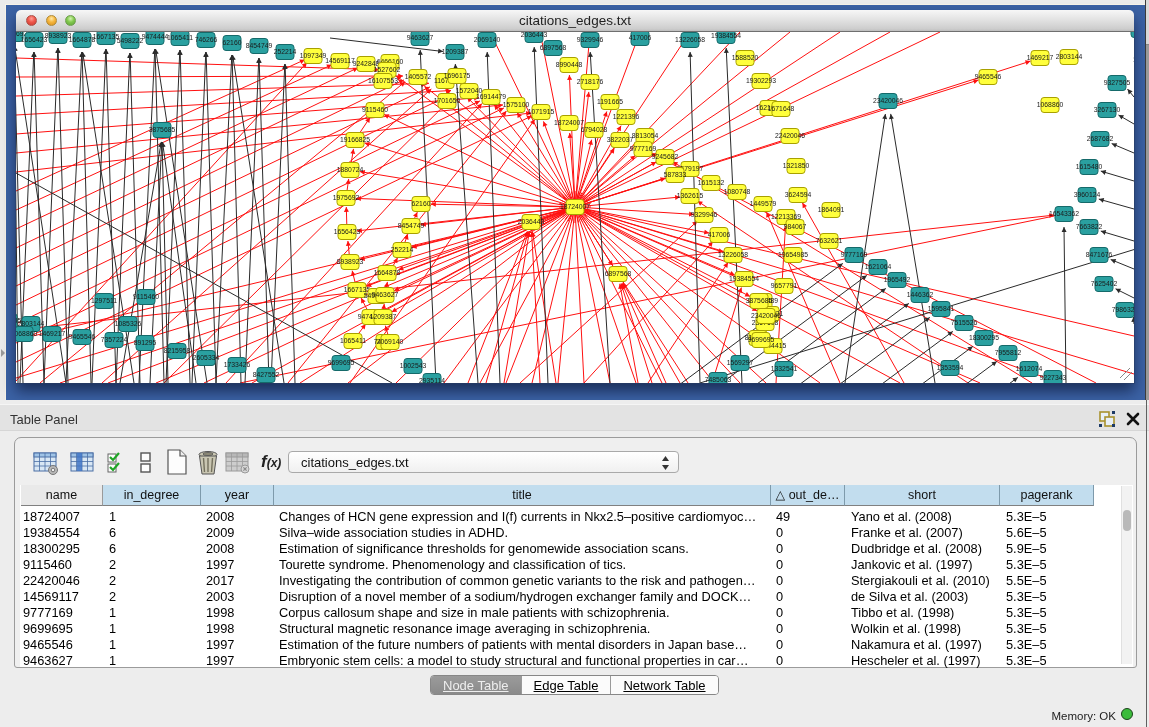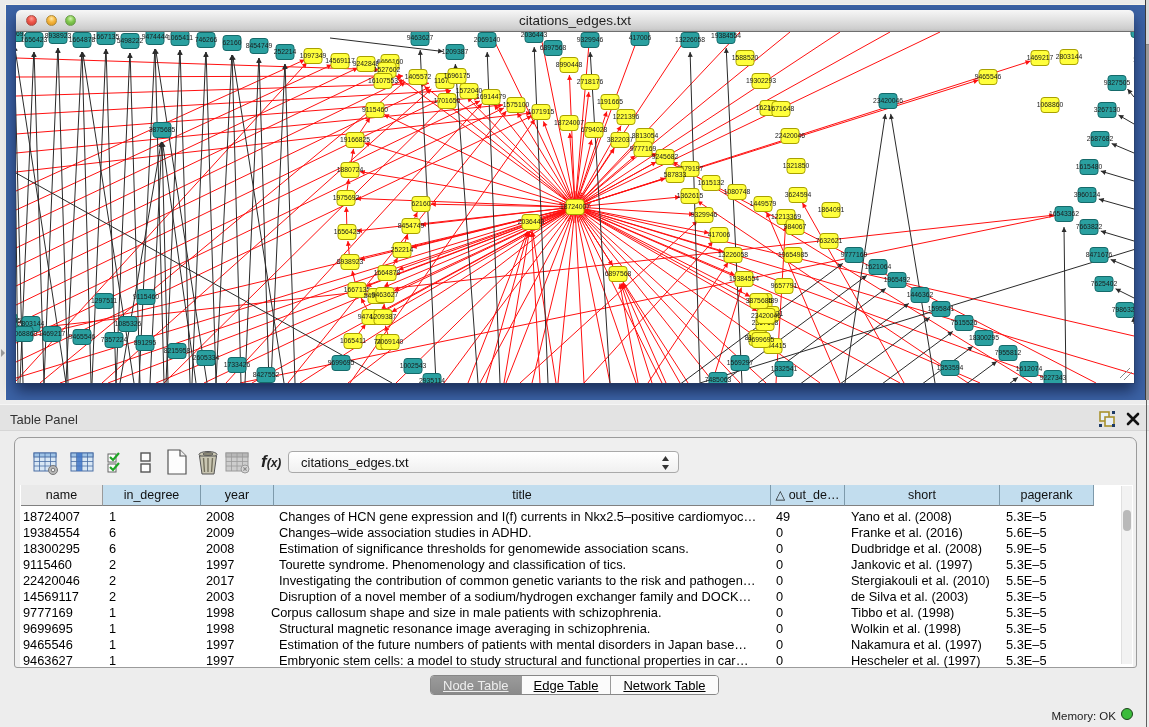--- a/index.html
+++ b/index.html
@@ -827,23 +827,23 @@
           <span style="left:186px">2008</span>
           <span style="left:259px">Changes of HCN gene expression and I(f) currents in Nkx2.5–positive cardiomyoc…</span>
           <span style="left:756px">49</span>
           <span style="left:831px">Yano et al. (2008)</span>
           <span style="left:986px">5.3E–5</span>
         </div>
         <div class="trow" style="top:40px">
           <span style="left:3px">19384554</span>
           <span style="left:89px">6</span>
           <span style="left:186px">2009</span>
-          <span style="left:259px">Changes–wide association studies in ADHD.</span>
+          <span style="left:259px">Silva–wide association studies in ADHD.</span>
           <span style="left:756px">0</span>
-          <span style="left:831px">Franke et al. (2016)</span>
+          <span style="left:831px">Franke et al. (2007)</span>
           <span style="left:986px">5.6E–5</span>
         </div>
         <div class="trow" style="top:56px">
           <span style="left:3px">18300295</span>
           <span style="left:89px">6</span>
           <span style="left:186px">2008</span>
           <span style="left:259px">Estimation of significance thresholds for genomewide association scans.</span>
           <span style="left:756px">0</span>
           <span style="left:831px">Dudbridge et al. (2008)</span>
           <span style="left:986px">5.9E–5</span>
@@ -872,21 +872,21 @@
           <span style="left:186px">2003</span>
           <span style="left:259px">Disruption of a novel member of a sodium/hydrogen exchanger family and DOCK…</span>
           <span style="left:756px">0</span>
           <span style="left:831px">de Silva et al. (2003)</span>
           <span style="left:986px">5.3E–5</span>
         </div>
         <div class="trow" style="top:120px">
           <span style="left:3px">9777169</span>
           <span style="left:89px">1</span>
           <span style="left:186px">1998</span>
-          <span style="left:251px">Corpus callosum shape and size in male patients with schizophrenia.</span>
+          <span style="left:259px">Corpus callosum shape and size in male patients with schizophrenia.</span>
           <span style="left:756px">0</span>
           <span style="left:831px">Tibbo et al. (1998)</span>
           <span style="left:986px">5.3E–5</span>
         </div>
         <div class="trow" style="top:136px">
           <span style="left:3px">9699695</span>
           <span style="left:89px">1</span>
           <span style="left:186px">1998</span>
           <span style="left:259px">Structural magnetic resonance image averaging in schizophrenia.</span>
           <span style="left:756px">0</span>

